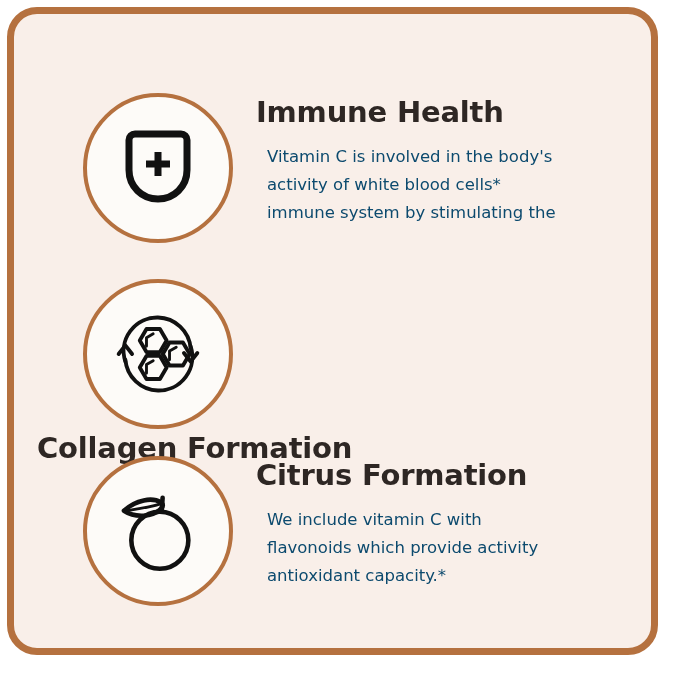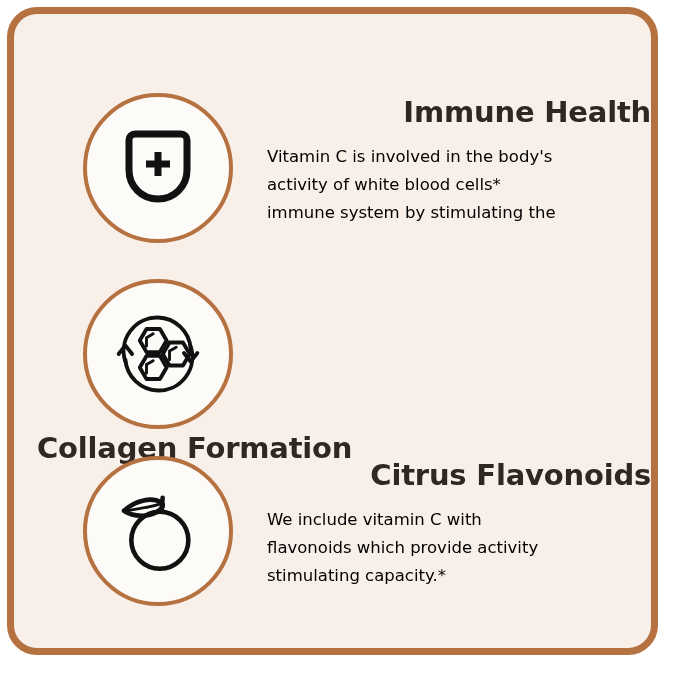--- a/index.html
+++ b/index.html
@@ -73,32 +73,31 @@
 
   .feature-title {
     margin: 0;
     font-family: "DejaVu Sans", sans-serif;
     font-size: 29px;
     font-weight: 700;
     line-height: 34px;
     letter-spacing: -0.2px;
     color: #2e2724;
     white-space: nowrap;
-    text-align: right;
   }
 
   .feature-body {
     margin: 0;
     margin-top: 14px;
     padding-left: 11px;
     font-family: "DejaVu Sans", sans-serif;
     font-size: 16.5px;
     font-weight: 400;
     line-height: 28px;
-    color: #000000;
+    color: #0c4a6e;
     max-width: 330px;
   }
 
   .feature-body .line {
     display: block;
     white-space: nowrap;
   }
 </style>
 </head>
 <body>
@@ -155,23 +154,23 @@
         <span>
           <svg width="92" height="92" viewBox="0 0 100 100" fill="none" xmlns="http://www.w3.org/2000/svg">
             <circle cx="52" cy="60" r="31" stroke="#111111" stroke-width="5" fill="none"></circle>
             <path d="M54 29 L55 14" stroke="#111111" stroke-width="5" fill="none" stroke-linecap="round"></path>
             <path d="M53 19 C44 13 26 16 13 28 C25 36 44 35 53 26 C56 23 56 21 53 19 Z" stroke="#111111" stroke-width="5" fill="none" stroke-linejoin="round"></path>
             <path d="M15 28 C28 26 42 24 51 21" stroke="#111111" stroke-width="3" fill="none" stroke-linecap="round"></path>
           </svg>
         </span>
       </div>
       <div class="feature-text">
-        <h2 class="feature-title">Citrus Flavonoids</h2>
+        <h2 class="feature-title">Citrus Formation</h2>
         <p class="feature-body">
           <span class="line">We include vitamin C with</span>
           <span class="line">flavonoids which provide activity</span>
-          <span class="line">stimulating capacity.*</span>
+          <span class="line">antioxidant capacity.*</span>
         </p>
       </div>
     </div>
 
   </div>
 </div>
 
 </body></html>

